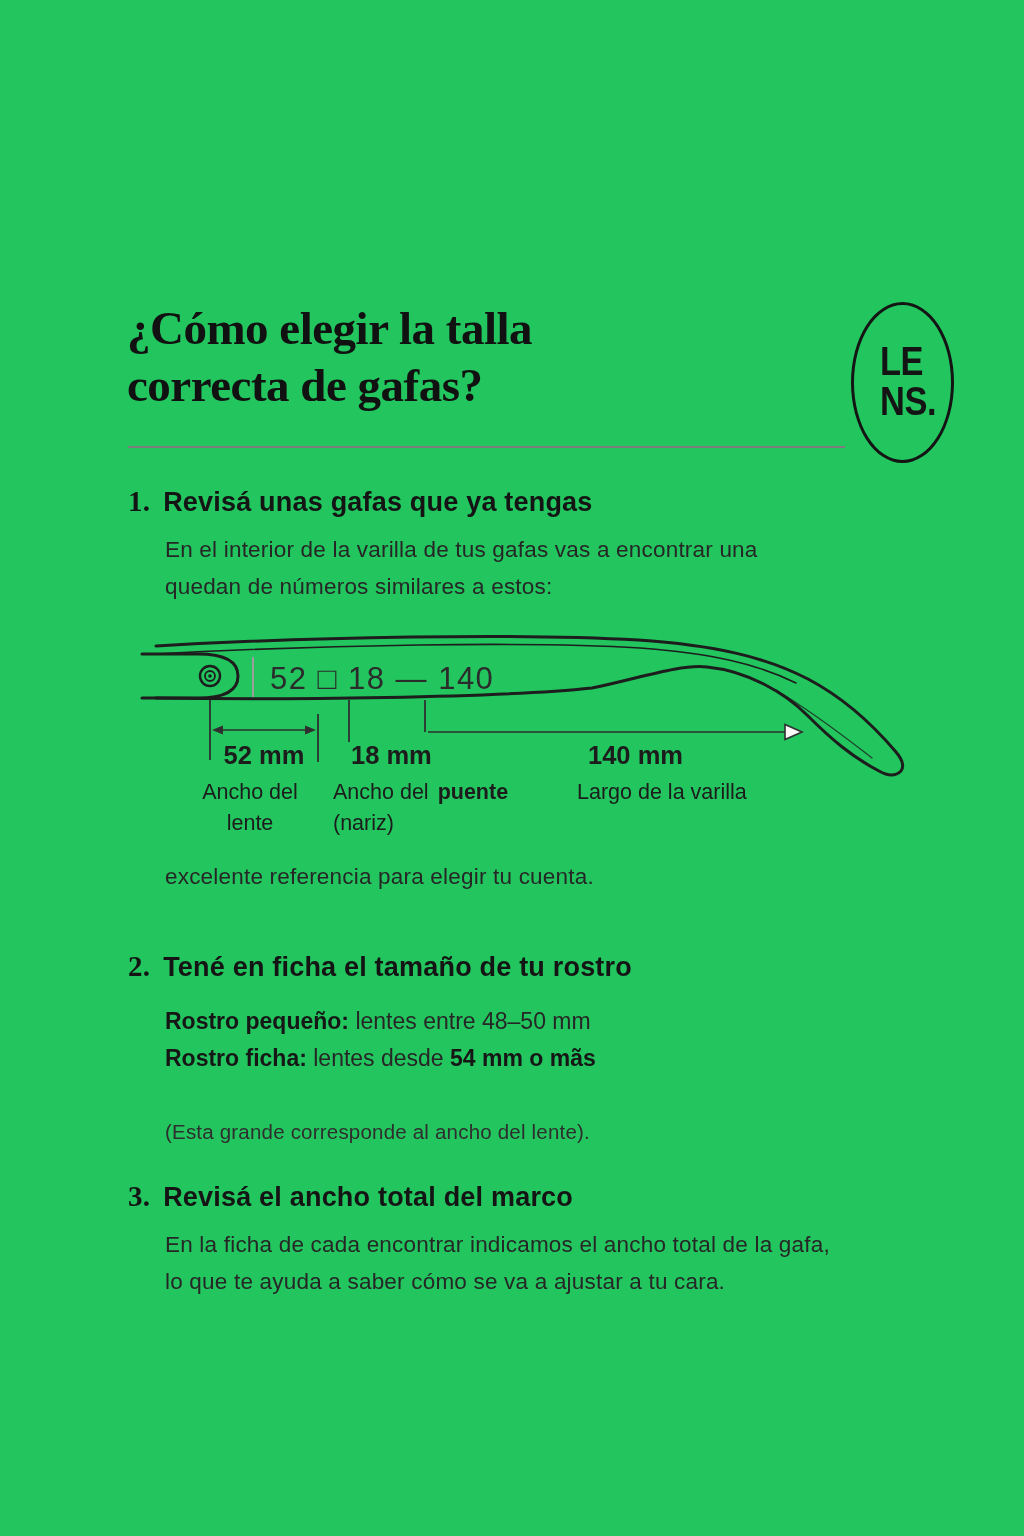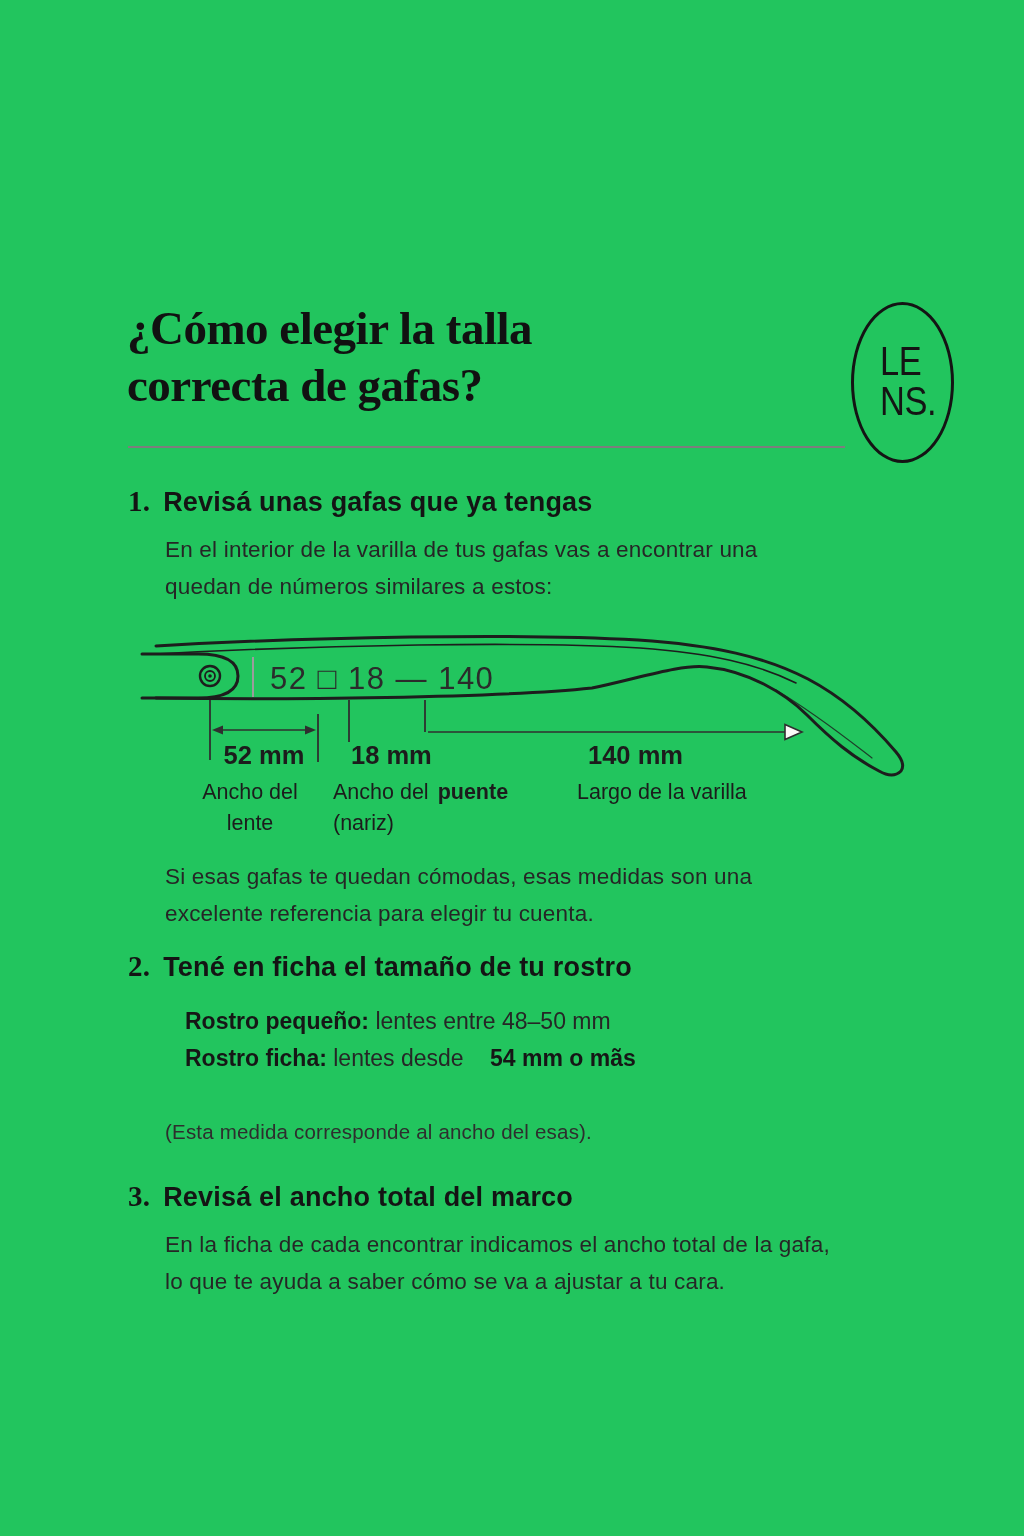--- a/index.html
+++ b/index.html
@@ -20,20 +20,21 @@
     letter-spacing:-0.5px;
     color:#111;
   }
   .logo{
     position:absolute;left:851px;top:302px;
     width:103px;height:161px;
     border:3px solid #141414;
     border-radius:50%;
     box-sizing:border-box;
     background:transparent;
+    font-weight:bold;
   }
   .logo-text{
     position:absolute;left:26px;top:36px;
     font-size:41px;line-height:40px;
     letter-spacing:-0.5px;
     color:#141414;
     transform:scaleX(0.84);
     transform-origin:left top;
     white-space:pre;
   }
@@ -56,21 +57,21 @@
   }
   .body-text{
     position:absolute;
     font-size:22.5px;line-height:37px;
     color:#262626;letter-spacing:0.2px;
   }
   .face-list{
     position:absolute;left:165px;top:1003px;
     font-size:23px;line-height:36.5px;color:#262626;
   }
-  .face-list b{color:#161616;margin-left:20px;}
+  .face-list b{color:#161616;}
   .note{
     position:absolute;left:165px;top:1120px;
     font-size:20.5px;color:#2e2e2e;letter-spacing:0.2px;
   }
   
   .diagram{
     position:absolute;left:140px;top:610px;
     width:800px;height:235px;
   }
   .diagram svg{display:block;}
@@ -155,35 +156,34 @@
 
       <text x="110" y="189" text-anchor="middle" class="lbl">Ancho del</text>
       <text x="110" y="220" text-anchor="middle" class="lbl">lente</text>
       <text x="193" y="189" class="lbl"><tspan>Ancho del</tspan><tspan dx="9" font-weight="bold">puente</tspan></text>
       <text x="193" y="220" class="lbl">(nariz)</text>
       <text x="437" y="189" class="lbl">Largo de la varilla</text>
     </svg>
   </div>
 
   <div class="body-text" style="left:165px;top:858px;">
-    <div>Si esas gafas te quedan cómodas, esas medidas son una</div>
     <div>excelente referencia para elegir tu cuenta.</div>
   </div>
 
   <div class="sec-heading" style="left:128px;top:950px;">
     <span class="sec-num">2.</span>
     <span>Tené en ficha el tamaño de tu rostro</span>
   </div>
 
   <div class="face-list">
     <div><b>Rostro pequeño:</b><span> lentes entre 48–50 mm</span><b></b></div>
     <div><b>Rostro ficha:</b><span> lentes desde </span><b>54 mm o mãs</b></div>
   </div>
 
-  <div class="note">(Esta medida corresponde al ancho del esas).</div>
+  <div class="note">(Esta grande corresponde al ancho del lente).</div>
 
   <div class="sec-heading" style="left:128px;top:1180px;">
     <span class="sec-num">3.</span>
     <span>Revisá el ancho total del marco</span>
   </div>
 
   <div class="body-text" style="left:165px;top:1226px;">
     <div>En la ficha de cada encontrar indicamos el ancho total de la gafa,</div>
     <div>lo que te ayuda a saber cómo se va a ajustar a tu cara.</div>
   </div>

